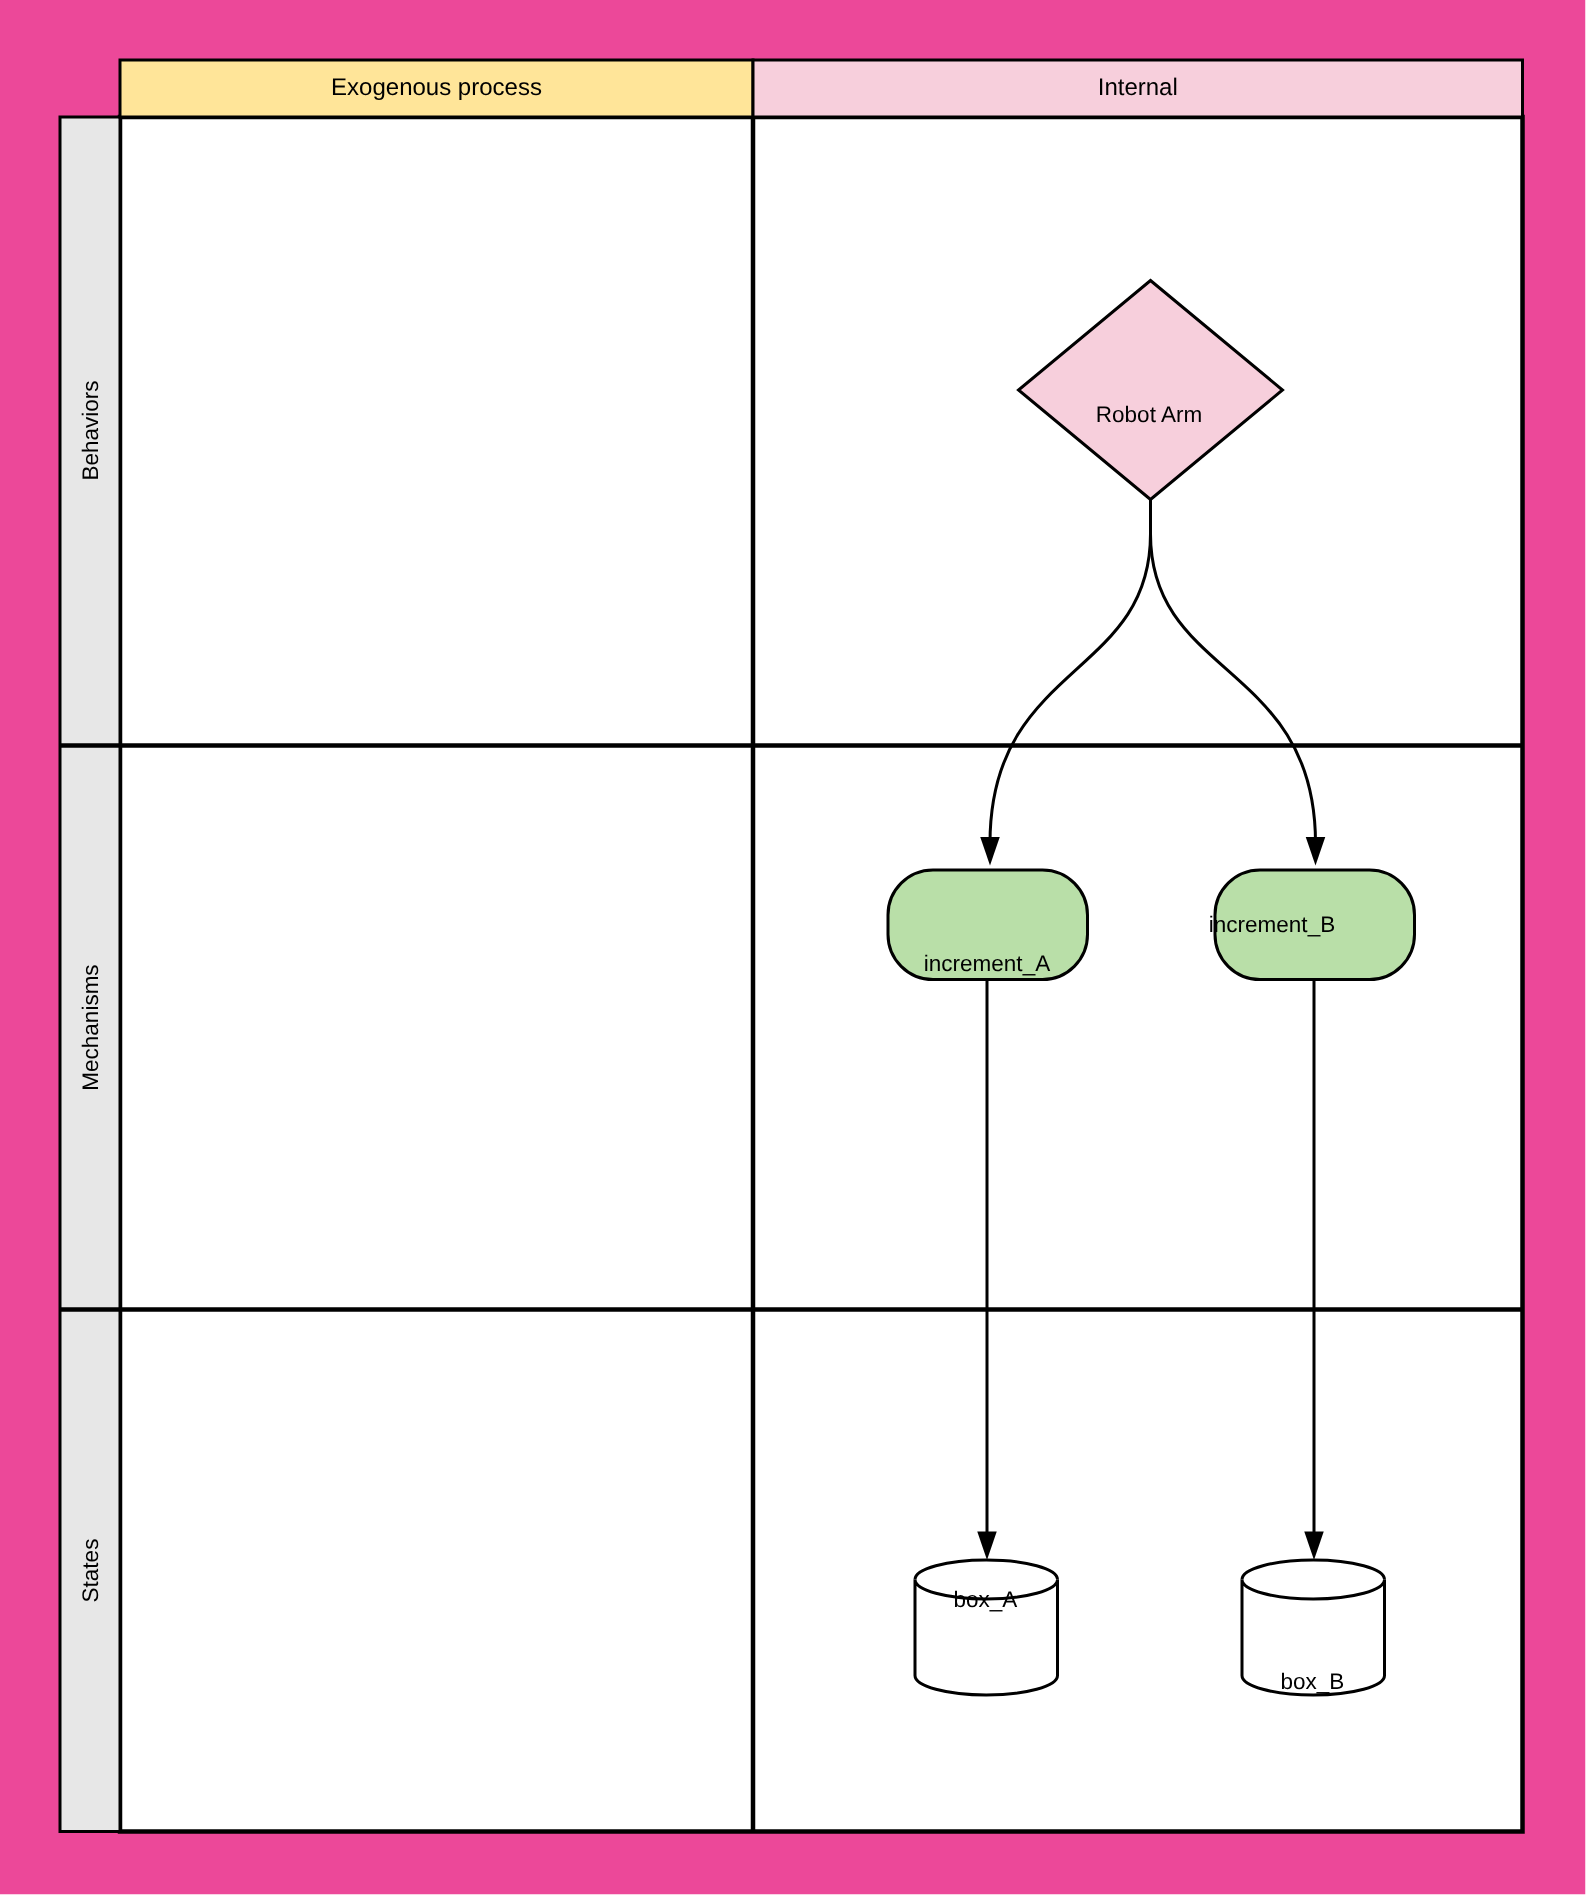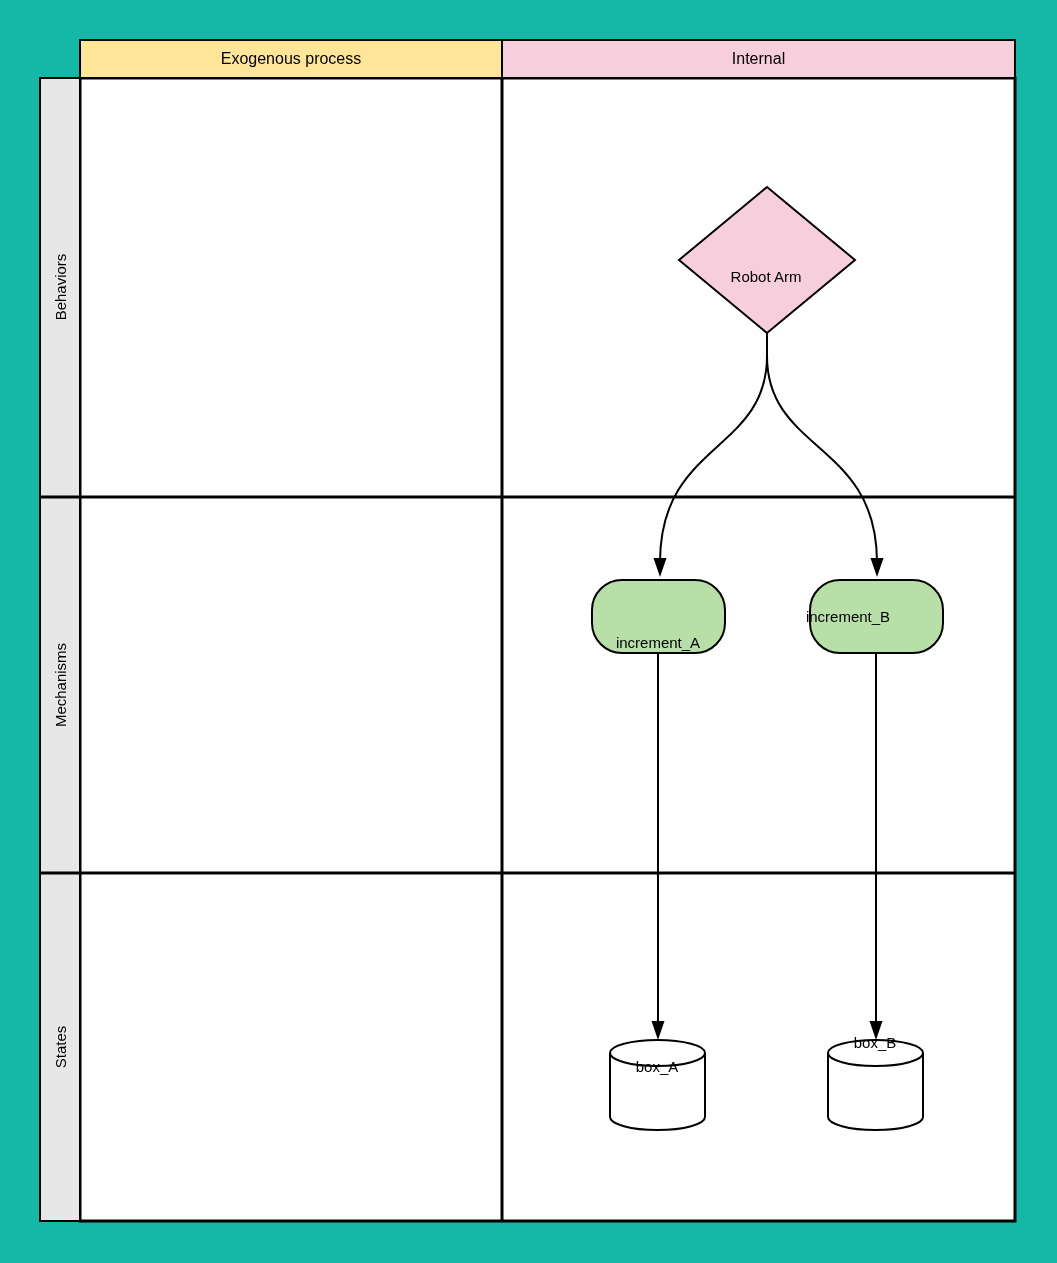--- a/index.html
+++ b/index.html
@@ -5,21 +5,21 @@
 <style>
   html, body {
     margin: 0;
     padding: 0;
     background: #ffffff;
   }
   .canvas {
     position: relative;
     width: 1057px;
     height: 1263px;
-    background: #14b8a6;
+    background: #ec4899;
     font-family: "Liberation Sans", sans-serif;
     color: #000000;
     overflow: hidden;
   }
   .diagram-svg {
     position: absolute;
     left: 0;
     top: 0;
     width: 1057px;
     height: 1263px;
@@ -93,15 +93,15 @@
   <div class="lbl lbl-rot" style="left:-40px; top:1037px; width:200px; height:20px;">States</div>
 
   <div class="lbl" style="left:666px; top:250px; width:200px; height:20px;margin-top:16px;">Robot Arm</div>
 
   <div class="lbl" style="left:558px; top:632px; width:200px; height:20px;">increment_A</div>
 
   <div class="lbl" style="left:748px; top:606px; width:200px; height:20px;">increment_B</div>
 
   <div class="lbl" style="left:557px; top:1056px; width:200px; height:20px;">box_A</div>
 
-  <div class="lbl" style="left:775px; top:1032px; width:200px; height:20px;">box_B</div>
+  <div class="lbl" style="left:775px; top:1111px; width:200px; height:20px;">box_B</div>
 
 </div>
 
 </body></html>

